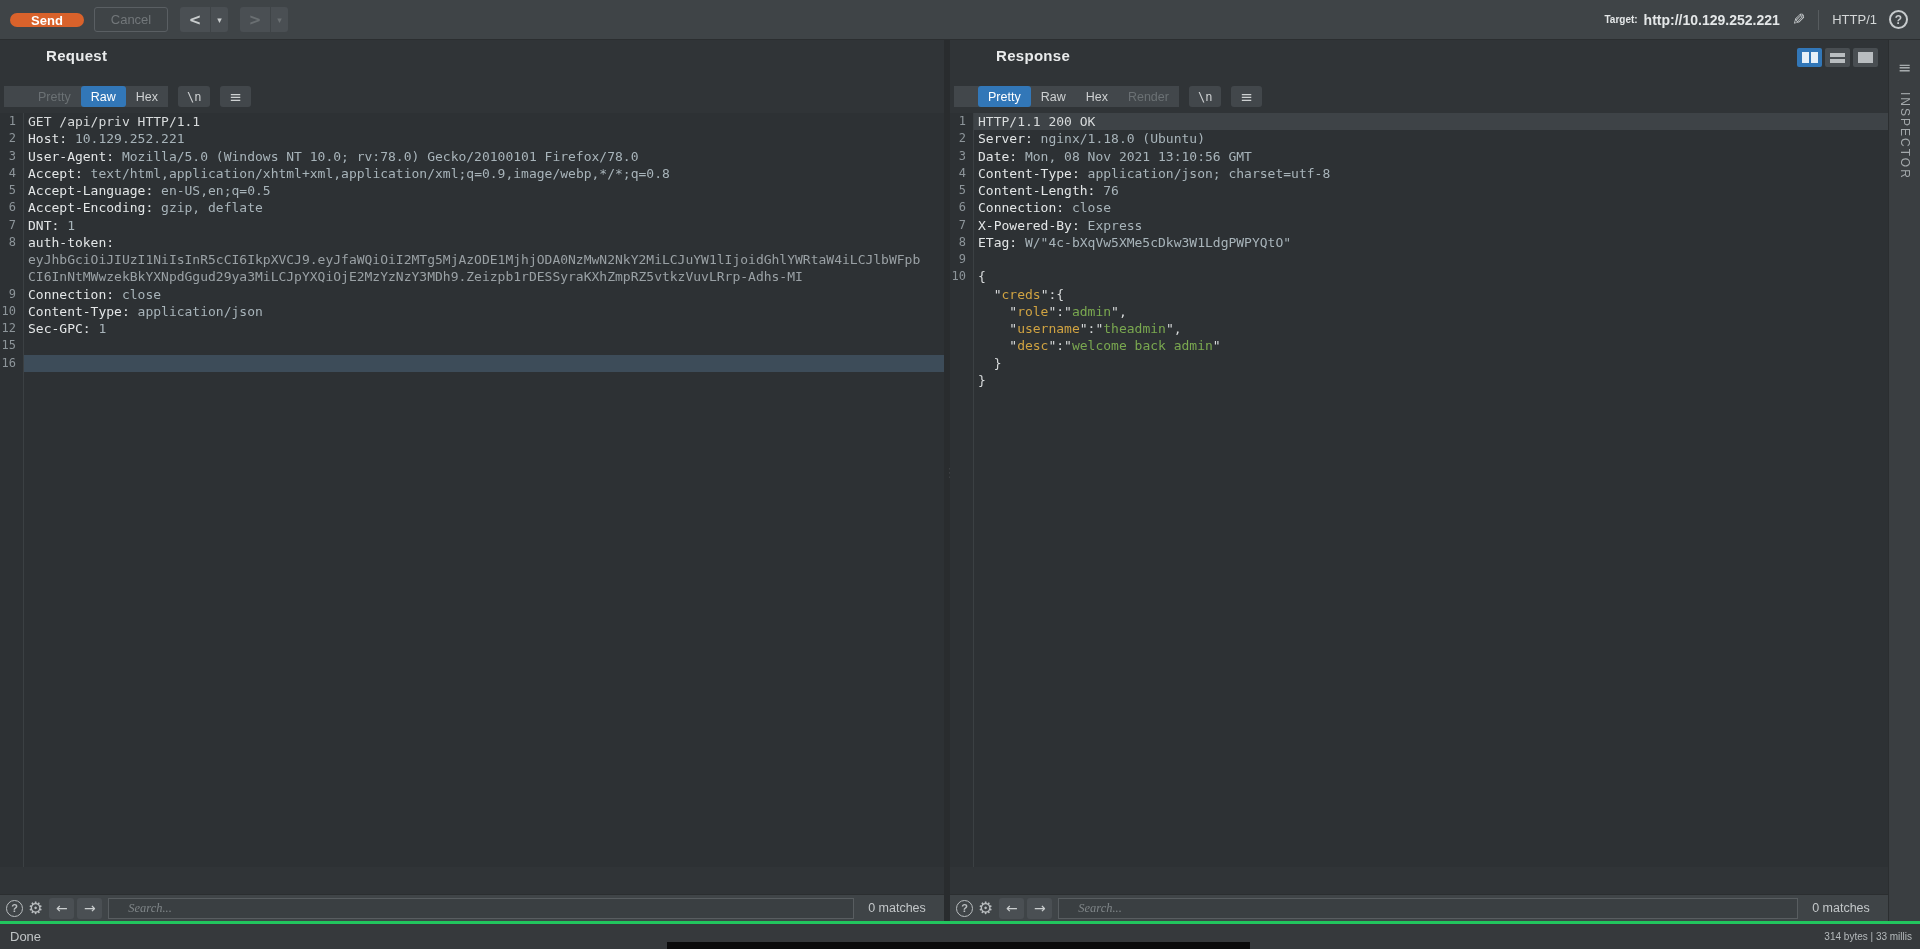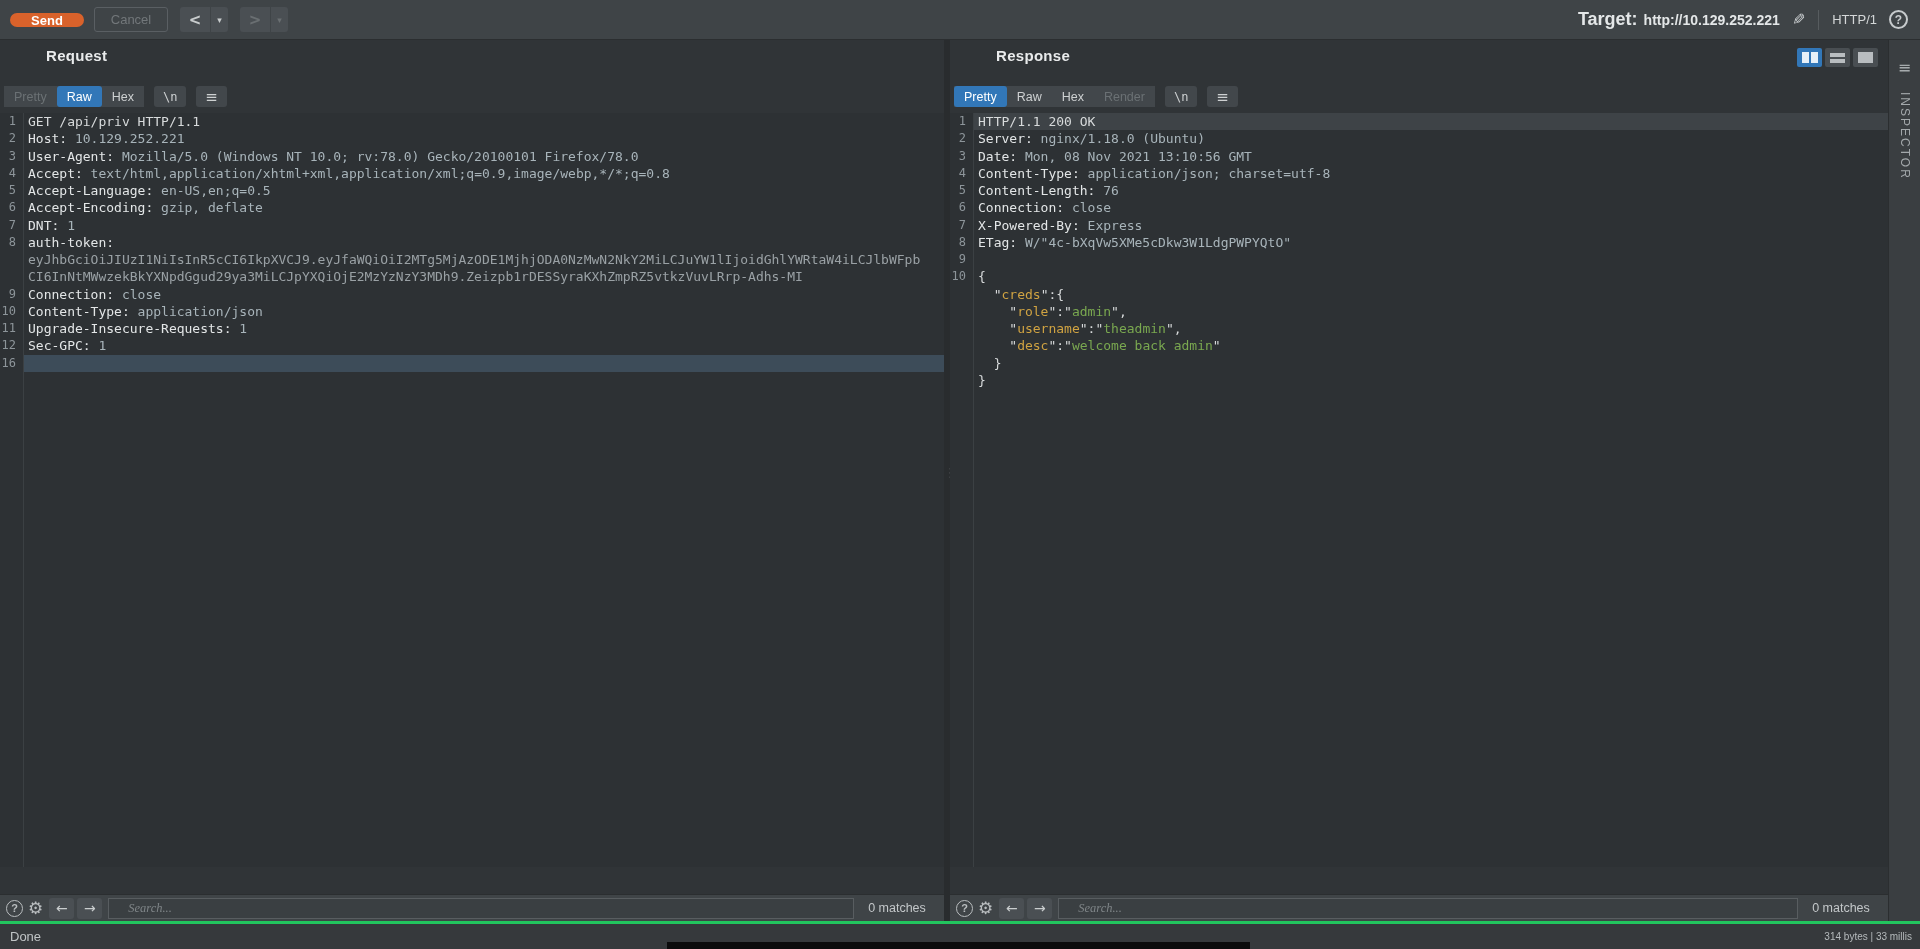--- a/index.html
+++ b/index.html
@@ -15,37 +15,37 @@
               color:#fff; font-weight:bold; font-size:13px; cursor:pointer; }
   .btn-cancel { width:74px; height:25px; margin-left:10px; background:transparent;
                 border:1px solid #5a5f63; border-radius:3px; color:#72777a;
                 font-size:13px; }
   .nav-group { display:flex; margin-left:12px; border-radius:3px; overflow:hidden; }
   .nav-main, .nav-caret { background:#4a4f53; display:flex; align-items:center; justify-content:center; }
   .nav-main { width:30px; height:25px; font-size:15px; font-weight:bold; color:#c9cdce; }
   .nav-caret { width:17px; height:25px; font-size:9px; color:#c9cdce; margin-left:1px; }
   .nav-group.disabled .nav-main, .nav-group.disabled .nav-caret { color:#6a6f72; }
   .tb-spacer { flex:1; }
-  .target-label { font-size:18px; font-weight:bold; color:#e4e7e8;margin-left:14px; }
+  .target-label { font-size:10px; font-weight:bold; color:#e4e7e8;margin-left:14px; }
   .target-url { font-size:14px; font-weight:bold; color:#e4e7e8; margin-left:6px; }
   .pencil { margin-left:12px; font-size:16px; color:#cdd1d3; transform:scaleX(-1); }
   .tb-divider { width:1px; height:20px; background:#575c5f; margin:0 13px; }
   .http-ver { font-size:13px; color:#d4d7d8; }
   .help-circle { width:19px; height:19px; border:2px solid #c7cbcd; border-radius:50%;
                  color:#c7cbcd; font-size:12px; font-weight:bold; display:flex;
                  align-items:center; justify-content:center; margin-left:12px; }
 
   
   .panel { position:absolute; top:40px; bottom:28px; }
   #request-panel  { left:0;     width:944px; }
   #response-panel { left:950px; width:938px; }
   .panel-title { position:absolute; top:7px; left:10px; font-size:15px; font-weight:bold;
                  color:#e9ebec; letter-spacing:.3px;margin-left:36px; }
   .tab-row { position:absolute; top:46px; left:4px; height:21px; display:flex; align-items:center; }
-  .tab-group { display:flex; background:#42474b; border-radius:0; overflow:hidden; }
+  .tab-group { display:flex; background:#42474b; border-radius:0; overflow:hidden;padding-left:24px; }
   .tab { height:21px; padding:0 10px; display:flex; align-items:center; font-size:12.5px;
          color:#ced1d2; cursor:pointer; }
   .tab.active { background:#3277b8; color:#ffffff; border-radius:3px; }
   .tab.disabled { color:#6b7174; }
   .aux-tab { height:21px; padding:0 9px; margin-left:10px; background:#42474b; border-radius:3px;
              display:flex; align-items:center; font-size:12px; color:#ced1d2;
              font-family:"DejaVu Sans Mono", monospace; }
   .aux-tab.menu { font-size:15px; font-family:"DejaVu Sans", sans-serif; }
 
   
@@ -150,22 +150,22 @@
       <div class="code-line"><span class="ln">3</span><span class="code-text"><span class="seg-h">User-Agent:</span><span class="seg-v"> Mozilla/5.0 (Windows NT 10.0; rv:78.0) Gecko/20100101 Firefox/78.0</span></span></div>
       <div class="code-line"><span class="ln">4</span><span class="code-text"><span class="seg-h">Accept:</span><span class="seg-v"> text/html,application/xhtml+xml,application/xml;q=0.9,image/webp,*/*;q=0.8</span></span></div>
       <div class="code-line"><span class="ln">5</span><span class="code-text"><span class="seg-h">Accept-Language:</span><span class="seg-v"> en-US,en;q=0.5</span></span></div>
       <div class="code-line"><span class="ln">6</span><span class="code-text"><span class="seg-h">Accept-Encoding:</span><span class="seg-v"> gzip, deflate</span></span></div>
       <div class="code-line"><span class="ln">7</span><span class="code-text"><span class="seg-h">DNT:</span><span class="seg-v"> 1</span></span></div>
       <div class="code-line"><span class="ln">8</span><span class="code-text"><span class="seg-h">auth-token:</span></span></div>
       <div class="code-line"><span class="ln"></span><span class="code-text"><span class="seg-d">eyJhbGciOiJIUzI1NiIsInR5cCI6IkpXVCJ9.eyJfaWQiOiI2MTg5MjAzODE1MjhjODA0NzMwN2NkY2MiLCJuYW1lIjoidGhlYWRtaW4iLCJlbWFpb</span></span></div>
       <div class="code-line"><span class="ln"></span><span class="code-text"><span class="seg-d">CI6InNtMWwzekBkYXNpdGgud29ya3MiLCJpYXQiOjE2MzYzNzY3MDh9.Zeizpb1rDESSyraKXhZmpRZ5vtkzVuvLRrp-Adhs-MI</span></span></div>
       <div class="code-line"><span class="ln">9</span><span class="code-text"><span class="seg-h">Connection:</span><span class="seg-v"> close</span></span></div>
       <div class="code-line"><span class="ln">10</span><span class="code-text"><span class="seg-h">Content-Type:</span><span class="seg-v"> application/json</span></span></div>
-      <div class="code-line"><span class="ln">11</span><span class="code-text"><span class="seg-h">Upgrade-Insecure-Requests:</span><span class="seg-v"> 1</span></span></div>
       <div class="code-line"><span class="ln">12</span><span class="code-text"><span class="seg-h">Sec-GPC:</span><span class="seg-v"> 1</span></span></div>
+      <div class="code-line"><span class="ln">15</span><span class="code-text"></span></div>
       <div class="code-line"><span class="ln">16</span><span class="code-text hl-blue"></span></div>
     </div>
   <div class="search-row">
     <div class="q-circle">?</div>
     <span class="gear icon">⚙</span>
     <div class="arrow-btn icon">←</div>
     <div class="arrow-btn icon">→</div>
     <input class="search-input" placeholder="Search..." style="">
     <div class="matches">0 matches</div>
   </div>

